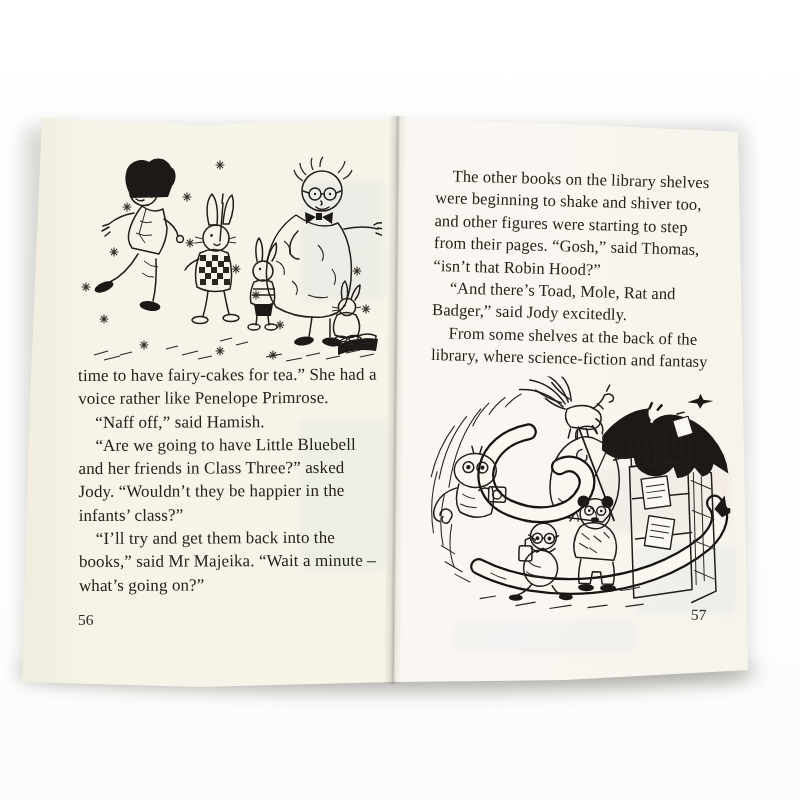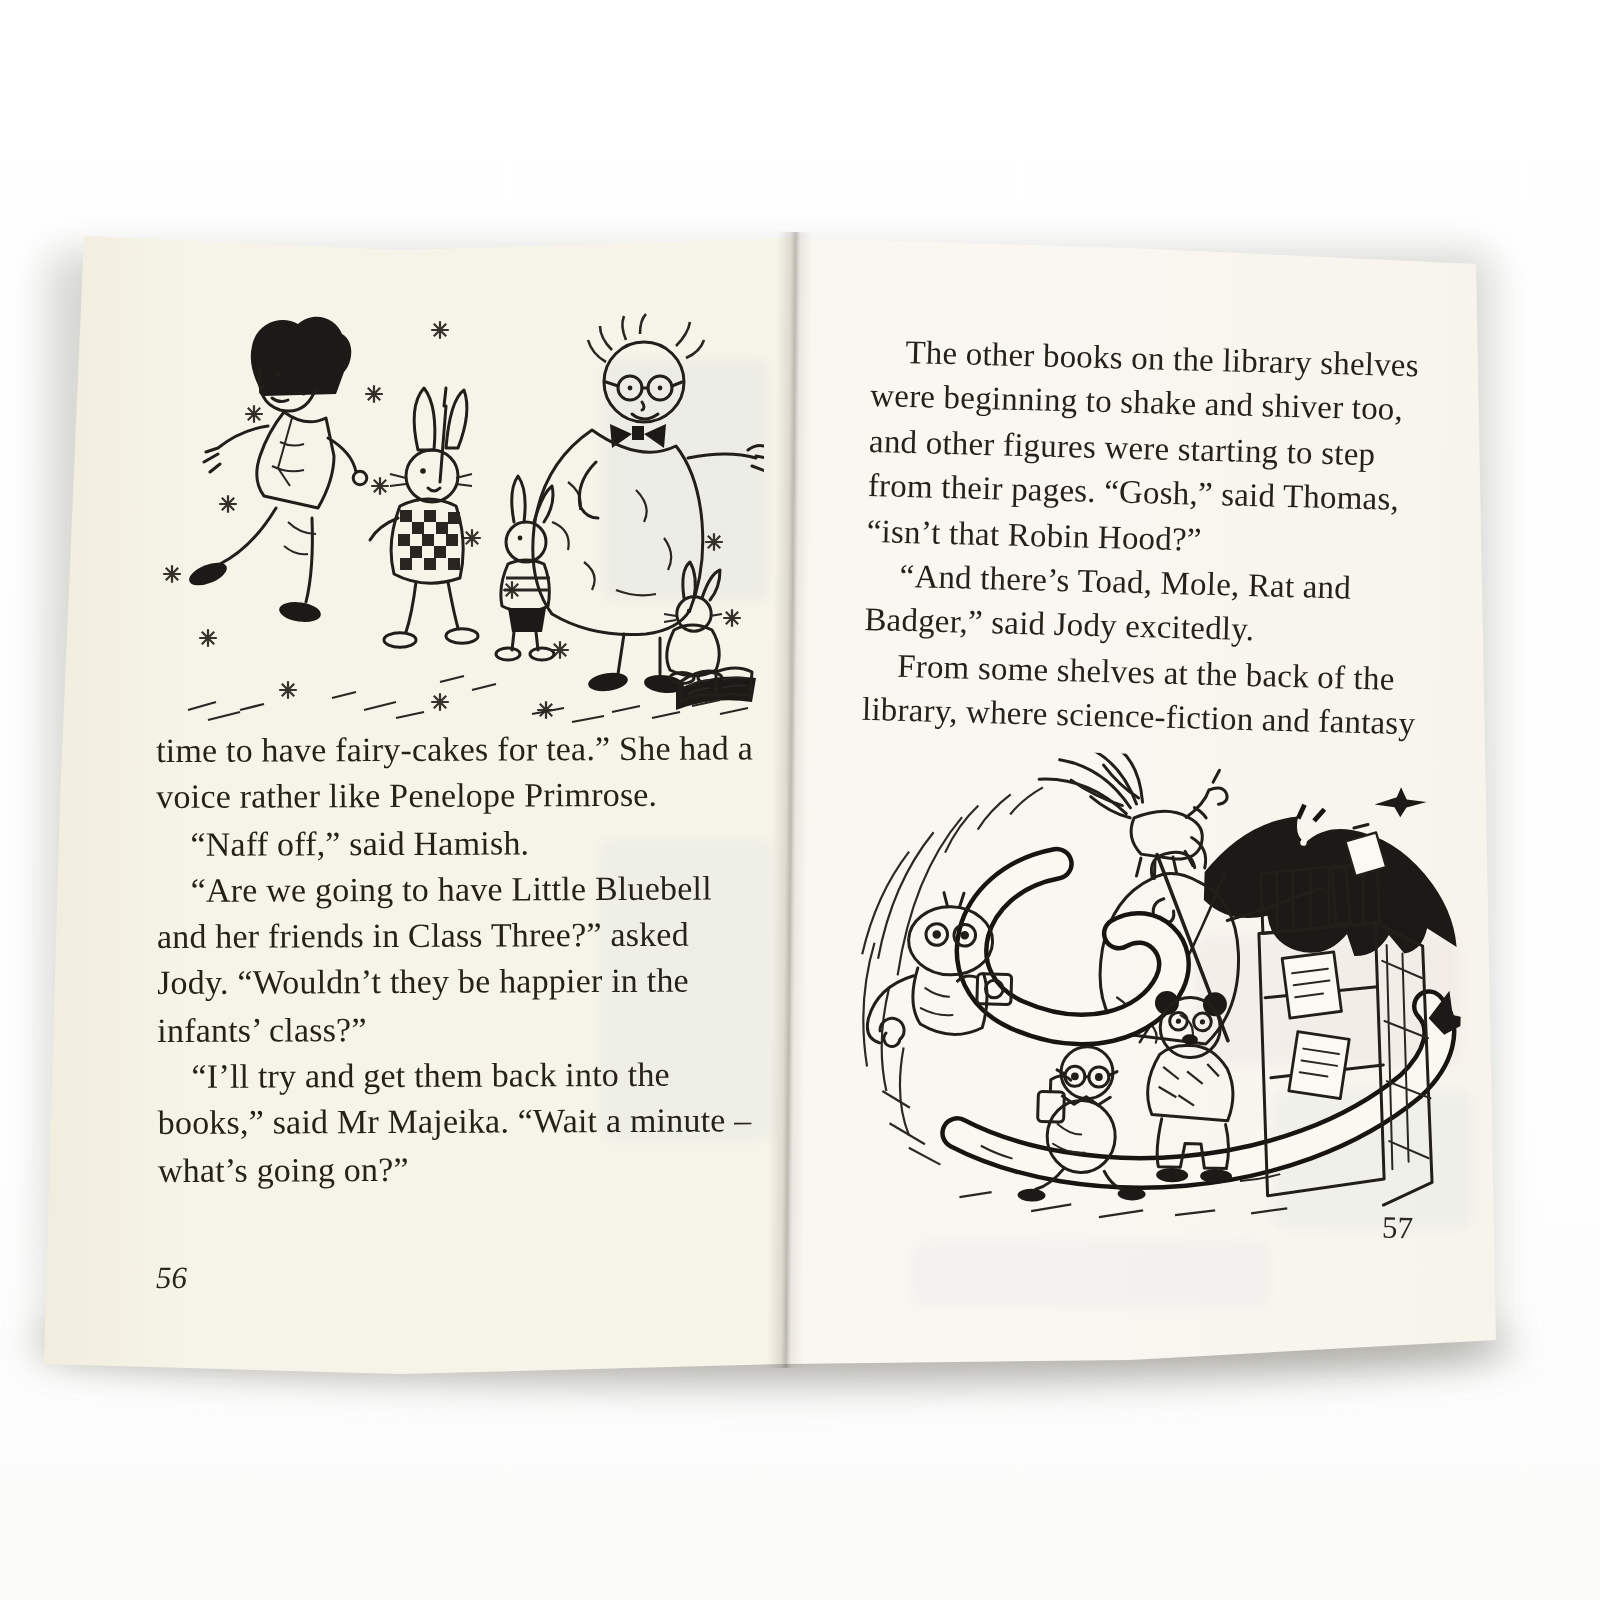--- a/index.html
+++ b/index.html
@@ -30,21 +30,21 @@
     position:absolute;left:386px;top:116px;width:18px;height:568px;
     background:linear-gradient(90deg,rgba(110,104,90,0) 0%,rgba(110,104,90,0.18) 38%,rgba(80,75,64,0.34) 52%,rgba(130,124,108,0.12) 66%,rgba(110,104,90,0) 100%);
     transform:rotate(0.5deg);
   }
   .tcol{position:absolute;color:#262219;}
   .tcol .tl{white-space:nowrap;}
   .tcol .in{padding-left:17px;}
   .tcol-left{left:78px;top:364px;font-size:17px;line-height:23.3px;transform:rotate(-0.25deg);transform-origin:0 0;letter-spacing:0.1px;}
   .tcol-right{left:436px;top:165px;font-size:16.5px;line-height:22.4px;transform:rotate(1.5deg);transform-origin:0 0;letter-spacing:0.1px;}
   .pagenum{position:absolute;font-size:15.5px;color:#2a2620;}
-  .pn-left{left:78px;top:631px;font-style:italic;}
+  .pn-left{left:78px;top:611px;}
   .pn-right{left:691px;top:606px;transform:rotate(1.5deg);}
   .illus{position:absolute;}
   .illus-left{left:70px;top:149px;width:312px;height:216px;}
   .illus-right{left:426px;top:373px;width:308px;height:240px;transform:rotate(1.6deg);transform-origin:0 0;}
   .ghost{position:absolute;filter:blur(3px);border-radius:6px;}
   .g1{left:302px;top:180px;width:82px;height:120px;background:rgba(168,192,214,0.13);}
   .g2{left:300px;top:420px;width:86px;height:150px;background:rgba(168,192,214,0.10);}
   .g3{left:598px;top:468px;width:132px;height:64px;background:rgba(214,180,188,0.12);}
   .g4{left:636px;top:545px;width:100px;height:70px;background:rgba(180,196,214,0.10);}
   .g5{left:455px;top:620px;width:180px;height:34px;background:rgba(180,196,214,0.08);}

